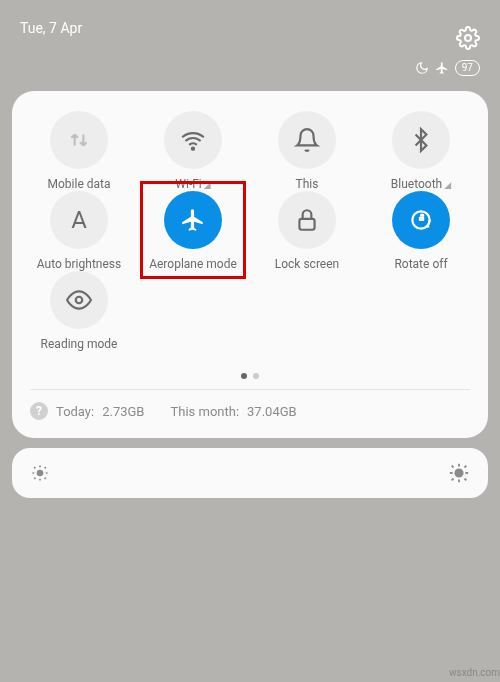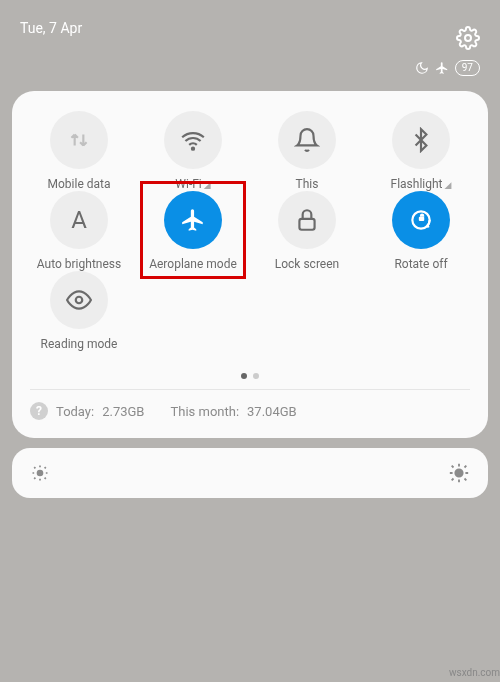--- a/index.html
+++ b/index.html
@@ -211,21 +211,21 @@
       <div class="tile-label">This</div>
     </div>
 
 
     <div class="tile">
       <div class="tile-icon">
           <svg width="26" height="26" viewBox="0 0 24 24" fill="none" stroke="currentColor" stroke-width="2">
             <path d="M7 7l10 10-5 5V2l5 5L7 17"></path>
           </svg>
         </div>
-      <div class="tile-label"><span>Flashlight</span><span class="sub">◢</span></div>
+      <div class="tile-label"><span>Bluetooth</span><span class="sub">◢</span></div>
     </div>
 
     <div class="tile">
       <div class="tile-icon">
           <span style="font-size:24px;font-weight:400;">A</span>
         </div>
       <div class="tile-label">Auto brightness</div>
     </div>
 
     <div class="tile">

